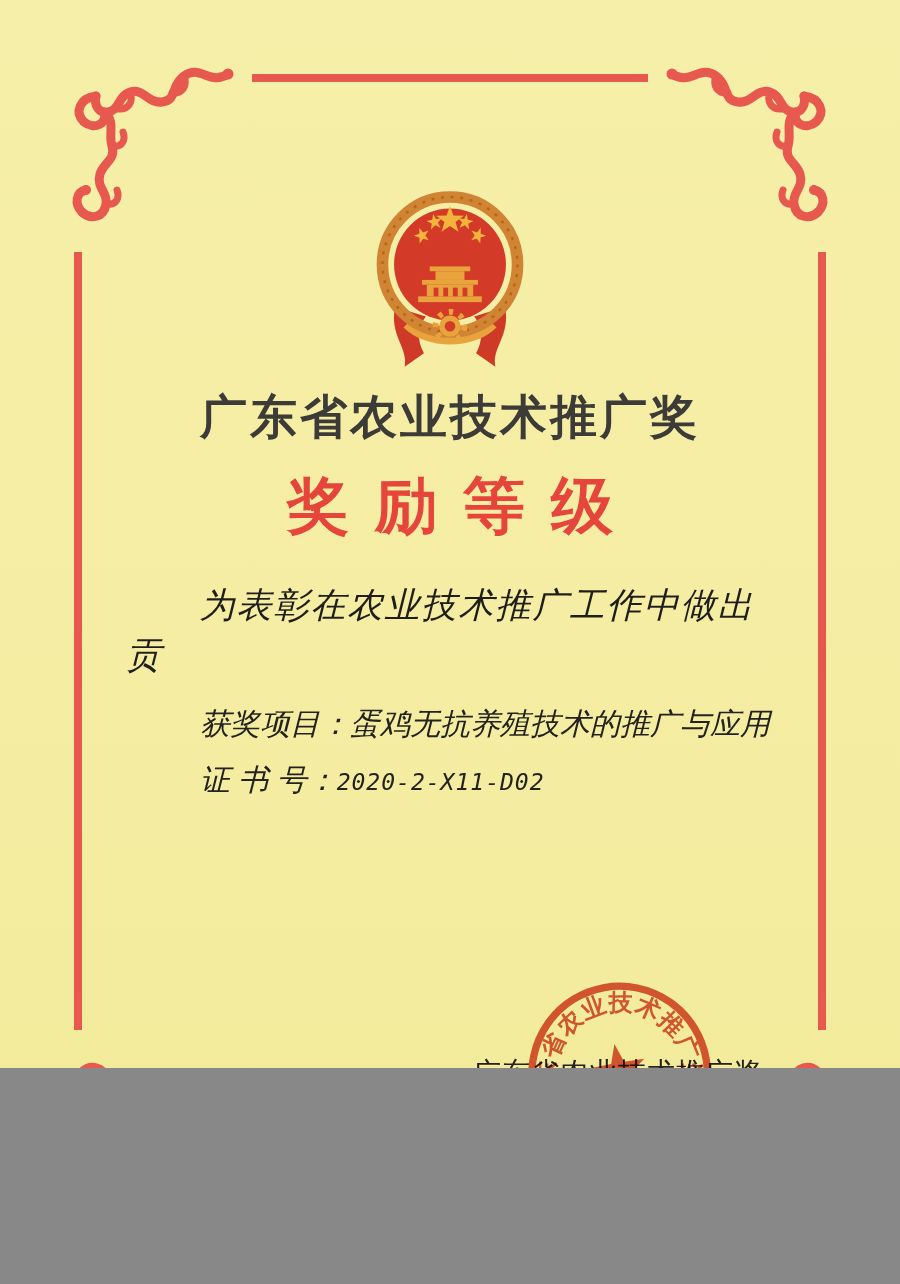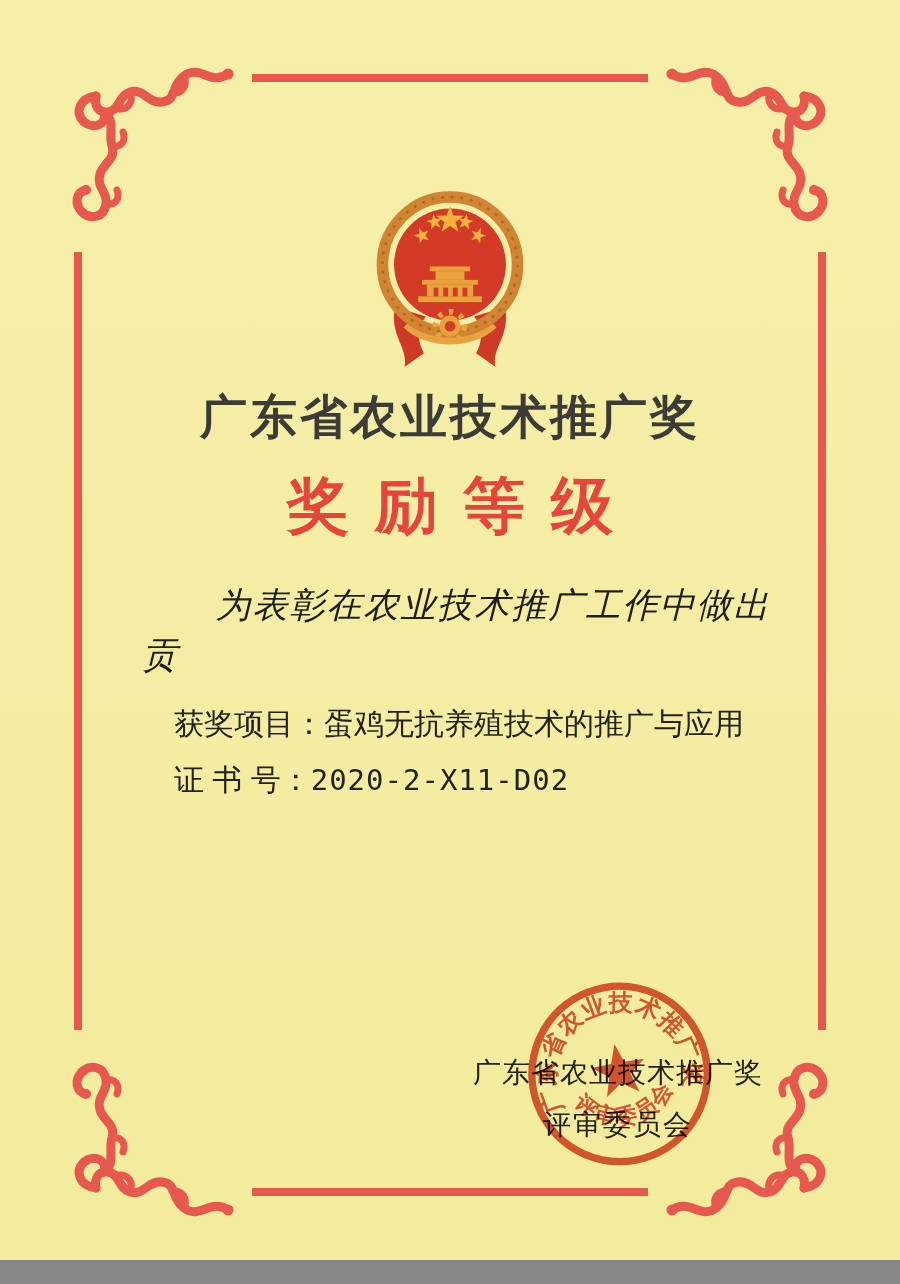--- a/index.html
+++ b/index.html
@@ -1,44 +1,44 @@
 <!DOCTYPE html>
 <html><head>
 <meta charset="utf-8">
 <style>
   html,body{margin:0;padding:0;background:#888;}
   .cert{
-    position:relative;width:900px;height:1260px;overflow:hidden;
+    position:relative;width:900px;height:1068px;overflow:hidden;
     background:linear-gradient(180deg,#f6efa9 0%,#f5eda3 55%,#f3eb9c 100%);
     font-family:"Liberation Sans",sans-serif;
   }
   .abs{position:absolute;}
   .frame-svg{left:0;top:0;width:900px;height:1284px;}
   .emblem{left:368px;top:180px;width:164px;height:196px;}
   .title{
     left:0;top:386px;width:900px;text-align:center;
     font-size:47px;font-weight:bold;color:#3c3b37;letter-spacing:3px;
   }
   .subtitle{
     left:0;top:464px;width:900px;text-align:center;
     font-size:62px;font-weight:bold;color:#e6453b;
     letter-spacing:.42em;padding-left:.42em;box-sizing:border-box;
   }
   .body-text{
     left:126px;top:580px;width:656px;
     font-family:"DejaVu Serif","Liberation Serif",serif;font-style:italic;
-    font-size:35px;line-height:50px;color:#1f1e1a;letter-spacing:2px;margin-left:16px;
+    font-size:35px;line-height:50px;color:#1f1e1a;letter-spacing:2px;
   }
   .body-line1{display:block;text-indent:2.1em;}
   .body-line2{display:block;}
-  .fields{left:174px;top:704px;}
+  .fields{left:200px;top:704px;font-style:italic;}
   .field-row{white-space:nowrap;font-size:30px;color:#23221e;margin-bottom:25px;height:31px;}
   .field-label{color:#23221e;}
   .field-value{color:#23221e;}
-  .mono{font-family:"DejaVu Sans Mono","Liberation Mono",monospace;font-size:29px;letter-spacing:1px;}
+  .mono{font-family:"DejaVu Sans Mono","Liberation Mono",monospace;font-size:23px;letter-spacing:1px;}
   .signature{left:450px;top:1054px;width:336px;text-align:center;color:#23221e;}
   .sig-line1{font-size:28px;letter-spacing:1px;}
   .sig-line2{font-size:28px;letter-spacing:2px;margin-top:14px;}
   .seal{
     left:526px;top:982px;width:188px;height:188px;
     mix-blend-mode:multiply;opacity:.88;transform:rotate(-10deg);
   }
   .seal text{font-family:"Liberation Sans",sans-serif;font-weight:bold;}
 </style>
 </head>

